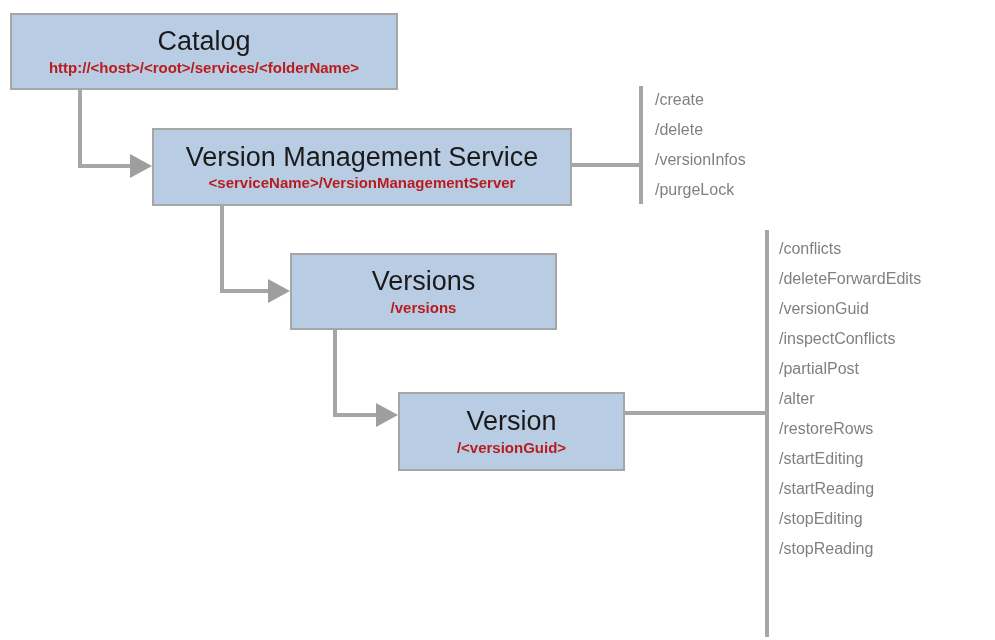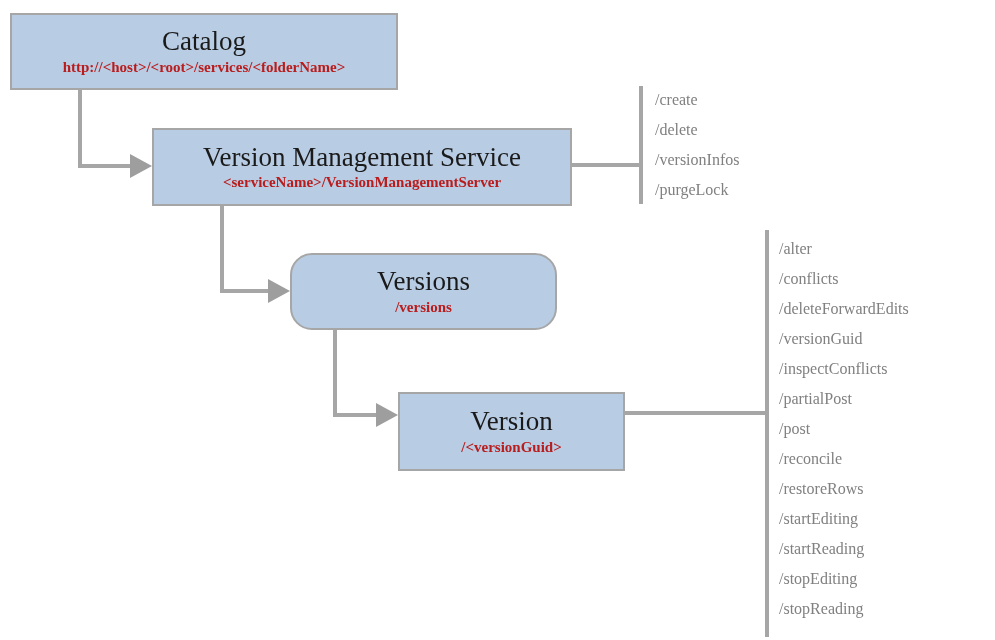--- a/index.html
+++ b/index.html
@@ -1,20 +1,20 @@
 <!DOCTYPE html>
 <html><head>
 <meta charset="utf-8">
 <style>
   html,body{margin:0;padding:0;background:#ffffff;}
   .canvas{
     position:relative;
     width:995px;height:640px;
     background:#ffffff;
-    font-family:Liberation Serif, serif;
+    font-family:Liberation Sans, sans-serif;
     overflow:hidden;
   }
   .node{
     position:absolute;
     box-sizing:border-box;
     background:#b8cce4;
     border:2px solid #a6a6a6;
     display:flex;
     flex-direction:column;
     align-items:center;
@@ -82,46 +82,44 @@
   <div class="node" style="left:10px;top:13px;width:388px;height:77px;">
     <div class="node-title">Catalog</div>
     <div class="node-subtitle">http://&lt;host&gt;/&lt;root&gt;/services/&lt;folderName&gt;</div>
   </div>
 
   <div class="node" style="left:152px;top:128px;width:420px;height:78px;">
     <div class="node-title">Version Management Service</div>
     <div class="node-subtitle">&lt;serviceName&gt;/VersionManagementServer</div>
   </div>
 
-  <div class="node" style="left:290px;top:253px;width:267px;height:77px;border-radius:22px;">
+  <div class="node" style="left:290px;top:253px;width:267px;height:77px;">
     <div class="node-title">Versions</div>
     <div class="node-subtitle">/versions</div>
   </div>
 
   <div class="node" style="left:398px;top:392px;width:227px;height:79px;">
     <div class="node-title">Version</div>
     <div class="node-subtitle">/&lt;versionGuid&gt;</div>
   </div>
 
   <ul class="ops" style="left:655px;top:85px;">
       <li>/create</li>
       <li>/delete</li>
       <li>/versionInfos</li>
       <li>/purgeLock</li>
     </ul>
 
   <ul class="ops" style="left:779px;top:234px;">
-      <li>/alter</li>
       <li>/conflicts</li>
       <li>/deleteForwardEdits</li>
       <li>/versionGuid</li>
       <li>/inspectConflicts</li>
       <li>/partialPost</li>
-      <li>/post</li>
-      <li>/reconcile</li>
+      <li>/alter</li>
       <li>/restoreRows</li>
       <li>/startEditing</li>
       <li>/startReading</li>
       <li>/stopEditing</li>
       <li>/stopReading</li>
     </ul>
 
 </div>
 
 </body></html>

